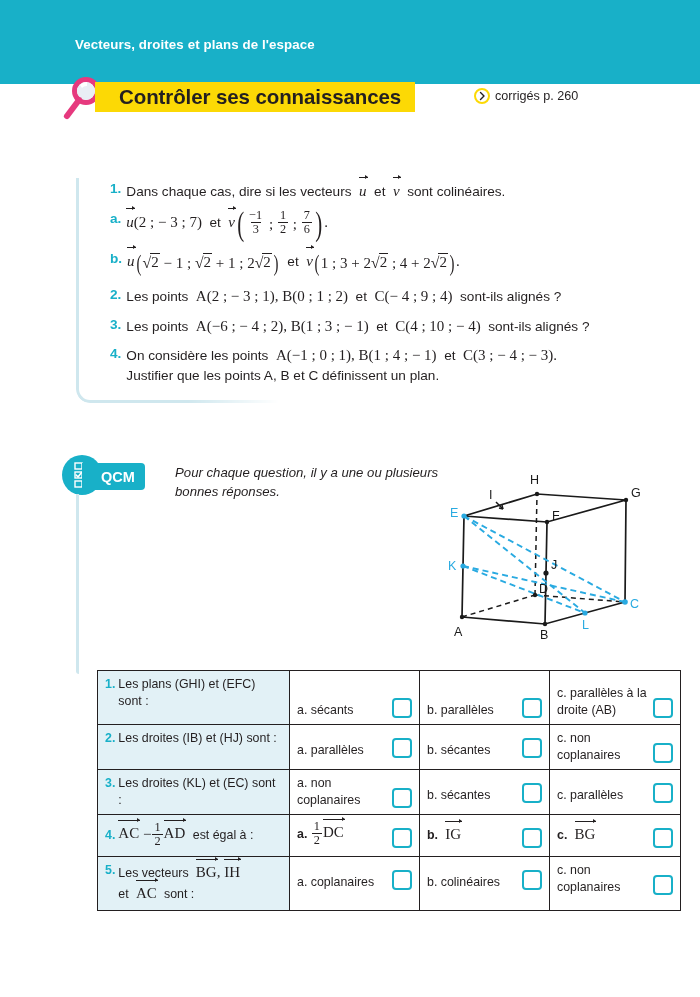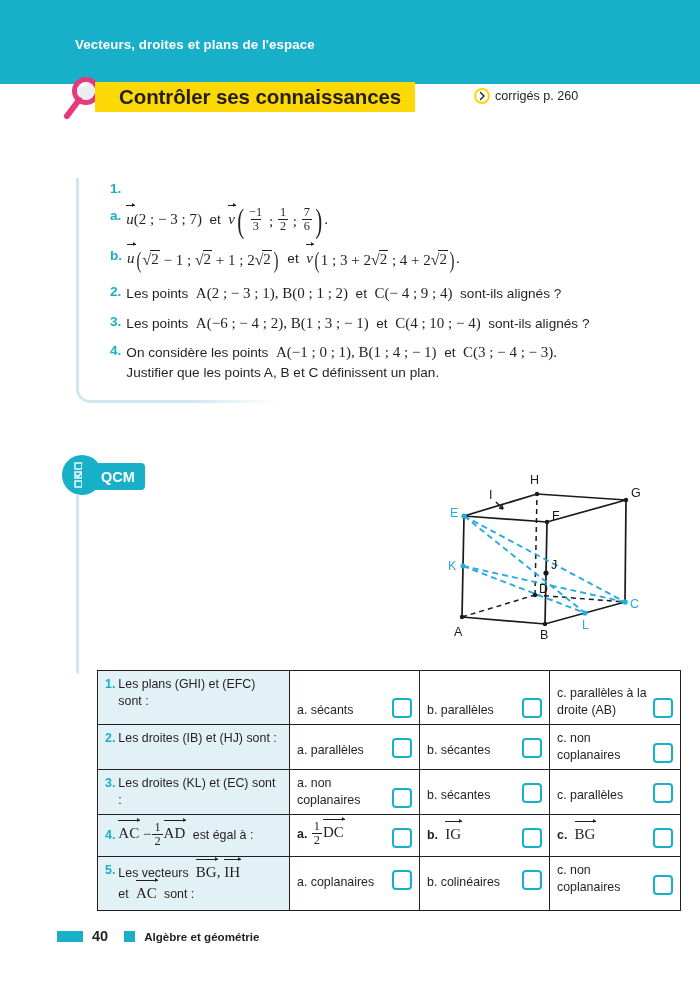--- a/index.html
+++ b/index.html
@@ -188,20 +188,27 @@
     </div>
   </div>
 
 
   <div class="bracket fade" style="left:76px;top:178px;width:200px;height:222px;"></div>
 
   <div class="qlist">
 
     <div class="qline">
       <span class="qnum">1.</span>
+      <span class="qtxt">
+        <span>Dans chaque cas, dire si les vecteurs</span>
+        <span class="mth it">&nbsp;<span class="vec">u</span>&nbsp;</span>
+        <span>et</span>
+        <span class="mth it">&nbsp;<span class="vec">v</span>&nbsp;</span>
+        <span>sont colinéaires.</span>
+      </span>
     </div>
 
     <div class="qline" style="margin-bottom:13px;">
       <span class="qnum">a.</span>
       <span class="qtxt mth">
         <span class="it vec">u</span><span>(2 ; − 3 ; 7)</span>
         &nbsp;<span style="font-family:&quot;Liberation Sans&quot;,sans-serif;font-size:13.6px;">et</span>&nbsp;
         <span class="it vec">v</span><span class="bigparen">
             <span class="pl">(</span>
             <span class="frac">
@@ -303,20 +310,21 @@
     <div class="badge-circle"></div>
     <svg style="position:absolute;left:10px;top:7px;width:20px;height:26px;" viewBox="0 0 20 26">
       <rect x="3" y="1" width="7" height="6" fill="none" stroke="#ffffff" stroke-width="1.4"></rect>
       <rect x="3" y="10" width="7" height="6" fill="none" stroke="#ffffff" stroke-width="1.4"></rect>
       <rect x="3" y="19" width="7" height="6" fill="none" stroke="#ffffff" stroke-width="1.4"></rect>
       <path d="M4.2 13 L6 15 L9.5 10.5" fill="none" stroke="#ffffff" stroke-width="1.6" stroke-linecap="round" stroke-linejoin="round"></path>
     </svg>
     <div class="badge-pill" style="top:8px;">
       <span class="lbl">QCM</span>
     </div>
+    <div class="qcm-intro">Pour chaque question, il y a une ou plusieurs bonnes réponses.</div>
   </div>
 
   <div class="bracket" style="left:76px;top:494px;width:0px;height:180px;border-bottom:none;"></div>
 
 
   <svg class="cube" viewBox="0 0 200 180">
 
     <g stroke="#1a1a1a" stroke-width="1.5" fill="none" stroke-dasharray="5,4">
       <path d="M22 155 L95 133"></path>
       <path d="M95 133 L185 140"></path>
@@ -535,20 +543,14 @@
           <div class="cellflex">
             <span class="txt">c. non coplanaires</span>
             <span class="chk"></span>
           </div>
         </td>
       </tr>
 
     </tbody>
   </table>
 
-  <div class="footer">
-    <div class="fsq"></div>
-    <div class="fnum">40</div>
-    <div class="fsq small" style="margin-left:7px;"></div>
-    <div class="ftxt">Algèbre et géométrie</div>
-  </div>
 
 </div>
 
 </body></html>

